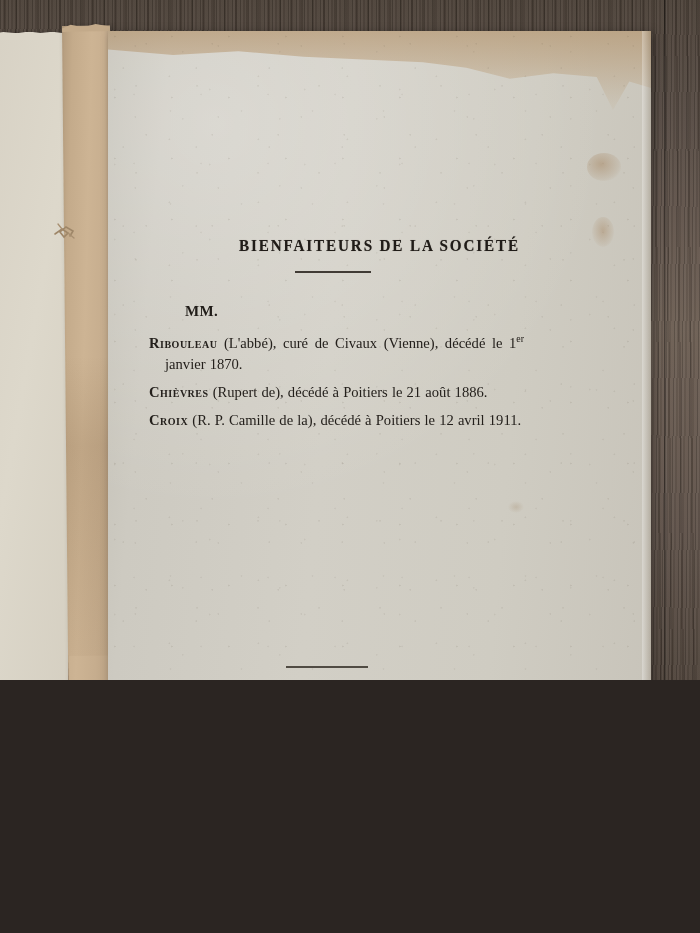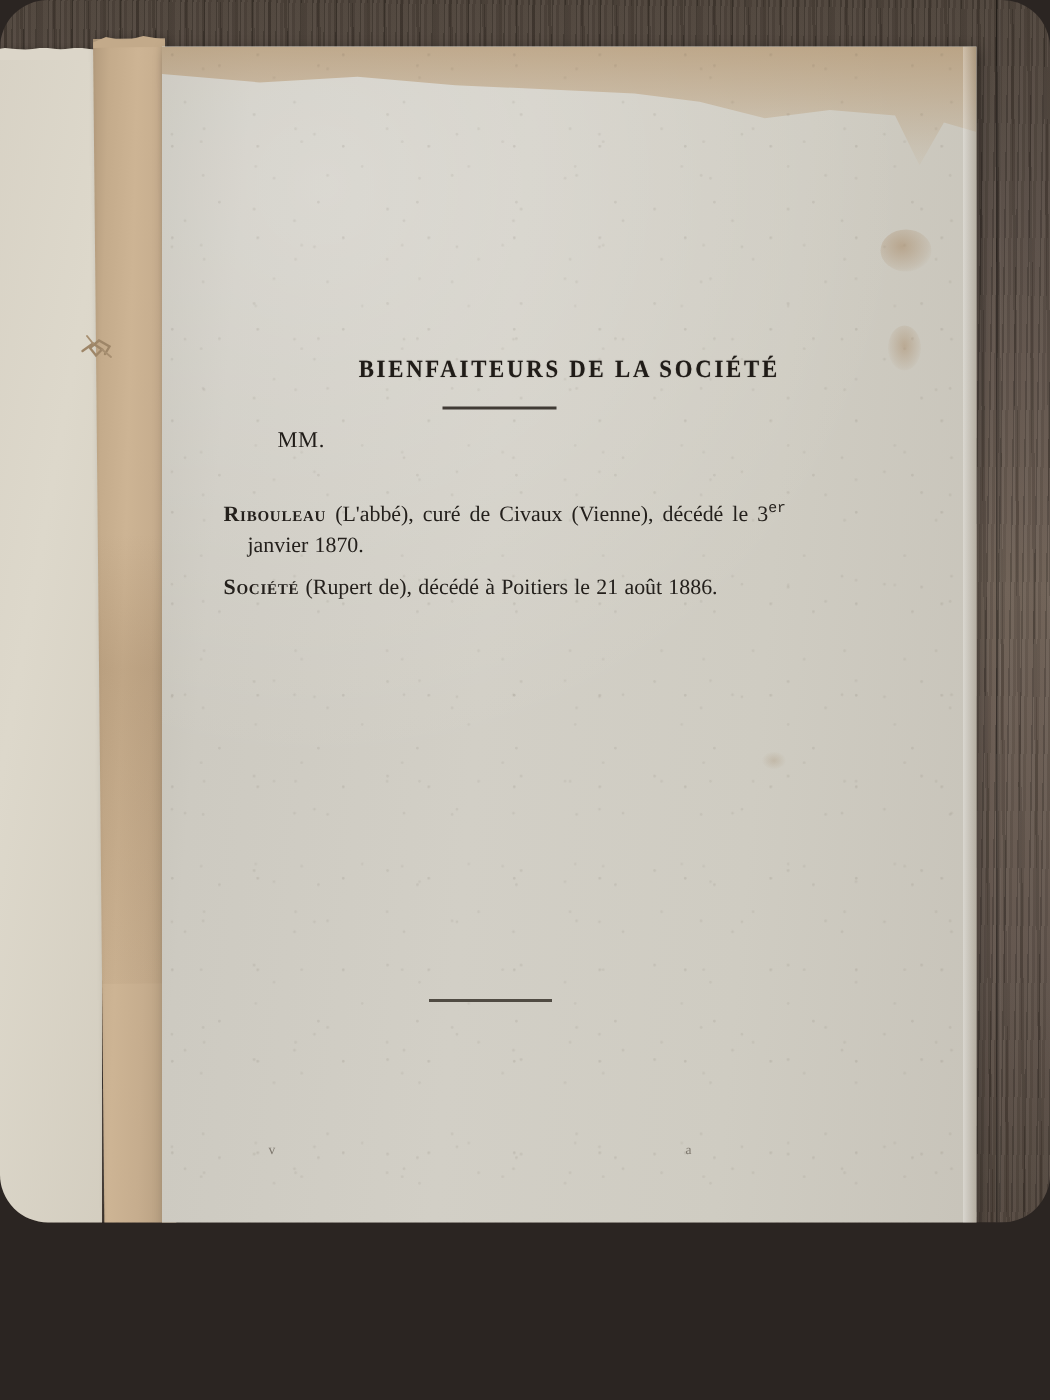--- a/index.html
+++ b/index.html
@@ -12,23 +12,22 @@
     width: 700px;
     height: 933px;
     overflow: hidden;
     font-family: "Liberation Serif", "DejaVu Serif", serif;
   }
 
   
   #scene {
     position: relative;
     width: 700px;
-    height: 815px;
+    height: 680px;
     overflow: hidden;
-    border-radius: 32px;
   }
 
   
   .wood {
     position: absolute;
     inset: 0;
     background:
       repeating-linear-gradient(91deg,
         rgba(0,0,0,0.16) 0px, rgba(0,0,0,0.16) 1px,
         rgba(255,255,255,0.035) 1px, rgba(255,255,255,0.035) 3px,
@@ -203,23 +202,23 @@
     left: 187px;
     top: 240px;
     width: 76px;
     height: 2px;
     background: #2b2620;
     opacity: 0.88;
   }
   .mm {
     position: absolute;
     left: 77px;
-    top: 255px;
+    top: 272px;
     font-size: 15px;
-    font-weight: 400;
+    font-weight: 700;
     letter-spacing: 0.4px;
     color: #201c18;
     text-align: right;
   }
 
   .entries {
     position: absolute;
     left: 41px;
     top: 302px;
     width: 375px;
@@ -238,21 +237,20 @@
   .entry:last-child { margin-bottom: 0; }
   .surname {
     font-variant: small-caps;
     font-weight: 600;
     letter-spacing: 0.5px;
   }
   sup {
     font-size: 0.68em;
     vertical-align: super;
     line-height: 0;
-    font-family: Liberation Mono, monospace;
   }
 
   .rule-bottom {
     position: absolute;
     left: 178px;
     top: 635px;
     width: 82px;
     height: 2px;
     background: #3a342c;
     opacity: 0.85;
@@ -299,24 +297,27 @@
     <div class="content">
 
       <div class="title">BIENFAITEURS DE LA SOCIÉTÉ</div>
 
       <div class="rule-title"></div>
 
       <div class="mm">MM.</div>
 
       <div class="entries">
         <p class="entry">
-          <span class="surname">Ribouleau</span><span> (L'abbé), curé de Civaux (Vienne), décédé le 3</span><sup>er</sup><span> janvier 1870.</span>
+          <span class="surname">Ribouleau</span><span> (L'abbé), curé de Civaux (Vienne), décédé le 1</span><sup>er</sup><span> janvier 1870.</span>
         </p>
         <p class="entry">
-          <span class="surname">Société</span><span> (Rupert de), décédé à Poitiers le 21 août 1886.</span><sup></sup><span></span>
+          <span class="surname">Chièvres</span><span> (Rupert de), décédé à Poitiers le 21 août 1886.</span><sup></sup><span></span>
+        </p>
+        <p class="entry">
+          <span class="surname">Croix</span><span> (R. P. Camille de la), décédé à Poitiers le 12 avril 1911.</span><sup></sup><span></span>
         </p>
       </div>
 
       <div class="rule-bottom"></div>
 
       <div class="speck speck-v">v</div>
       <div class="speck speck-a">a</div>
     </div>
 
     <div class="fold-bottom"></div>

